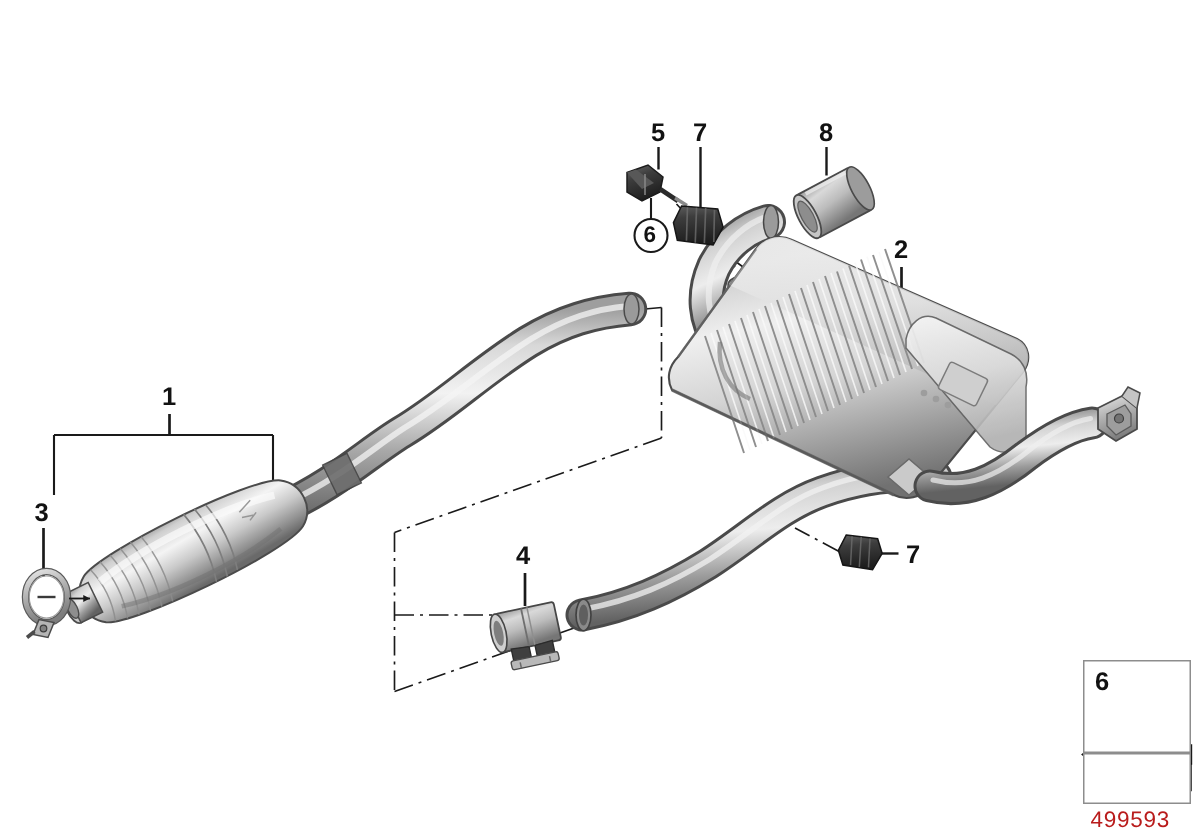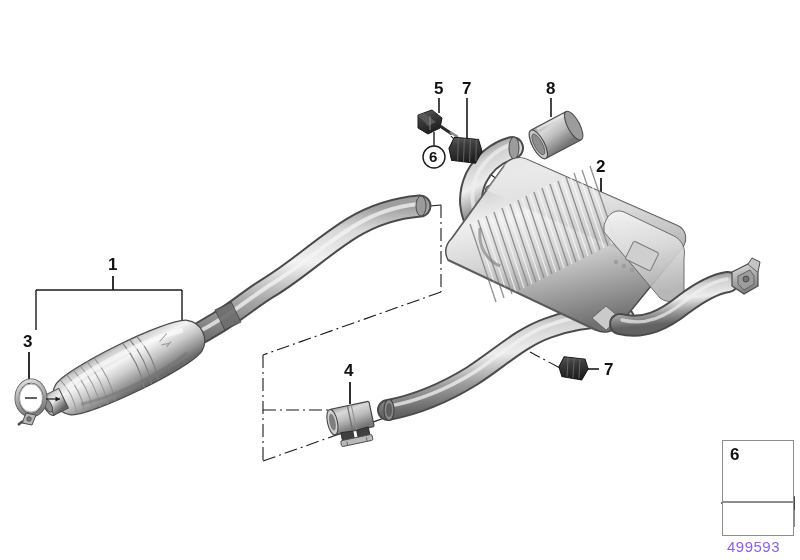--- a/index.html
+++ b/index.html
@@ -19,21 +19,21 @@
     font-size:17px;
     color:#121212;
     line-height:1;
     user-select:none;
   }
   .cal.small{font-size:15px;}
   .partnum{
     position:absolute;
     font-family:"Liberation Sans", sans-serif;
     font-size:15px;
-    color:#8b5cf6;
+    color:#b91c1c;
     letter-spacing:.5px;
   }
   .legendbox{
     position:absolute;
     border:1px solid #8d8d8d;
     background:#ffffff;
     box-sizing:border-box;
   }
   .legend-num{
     position:absolute;

